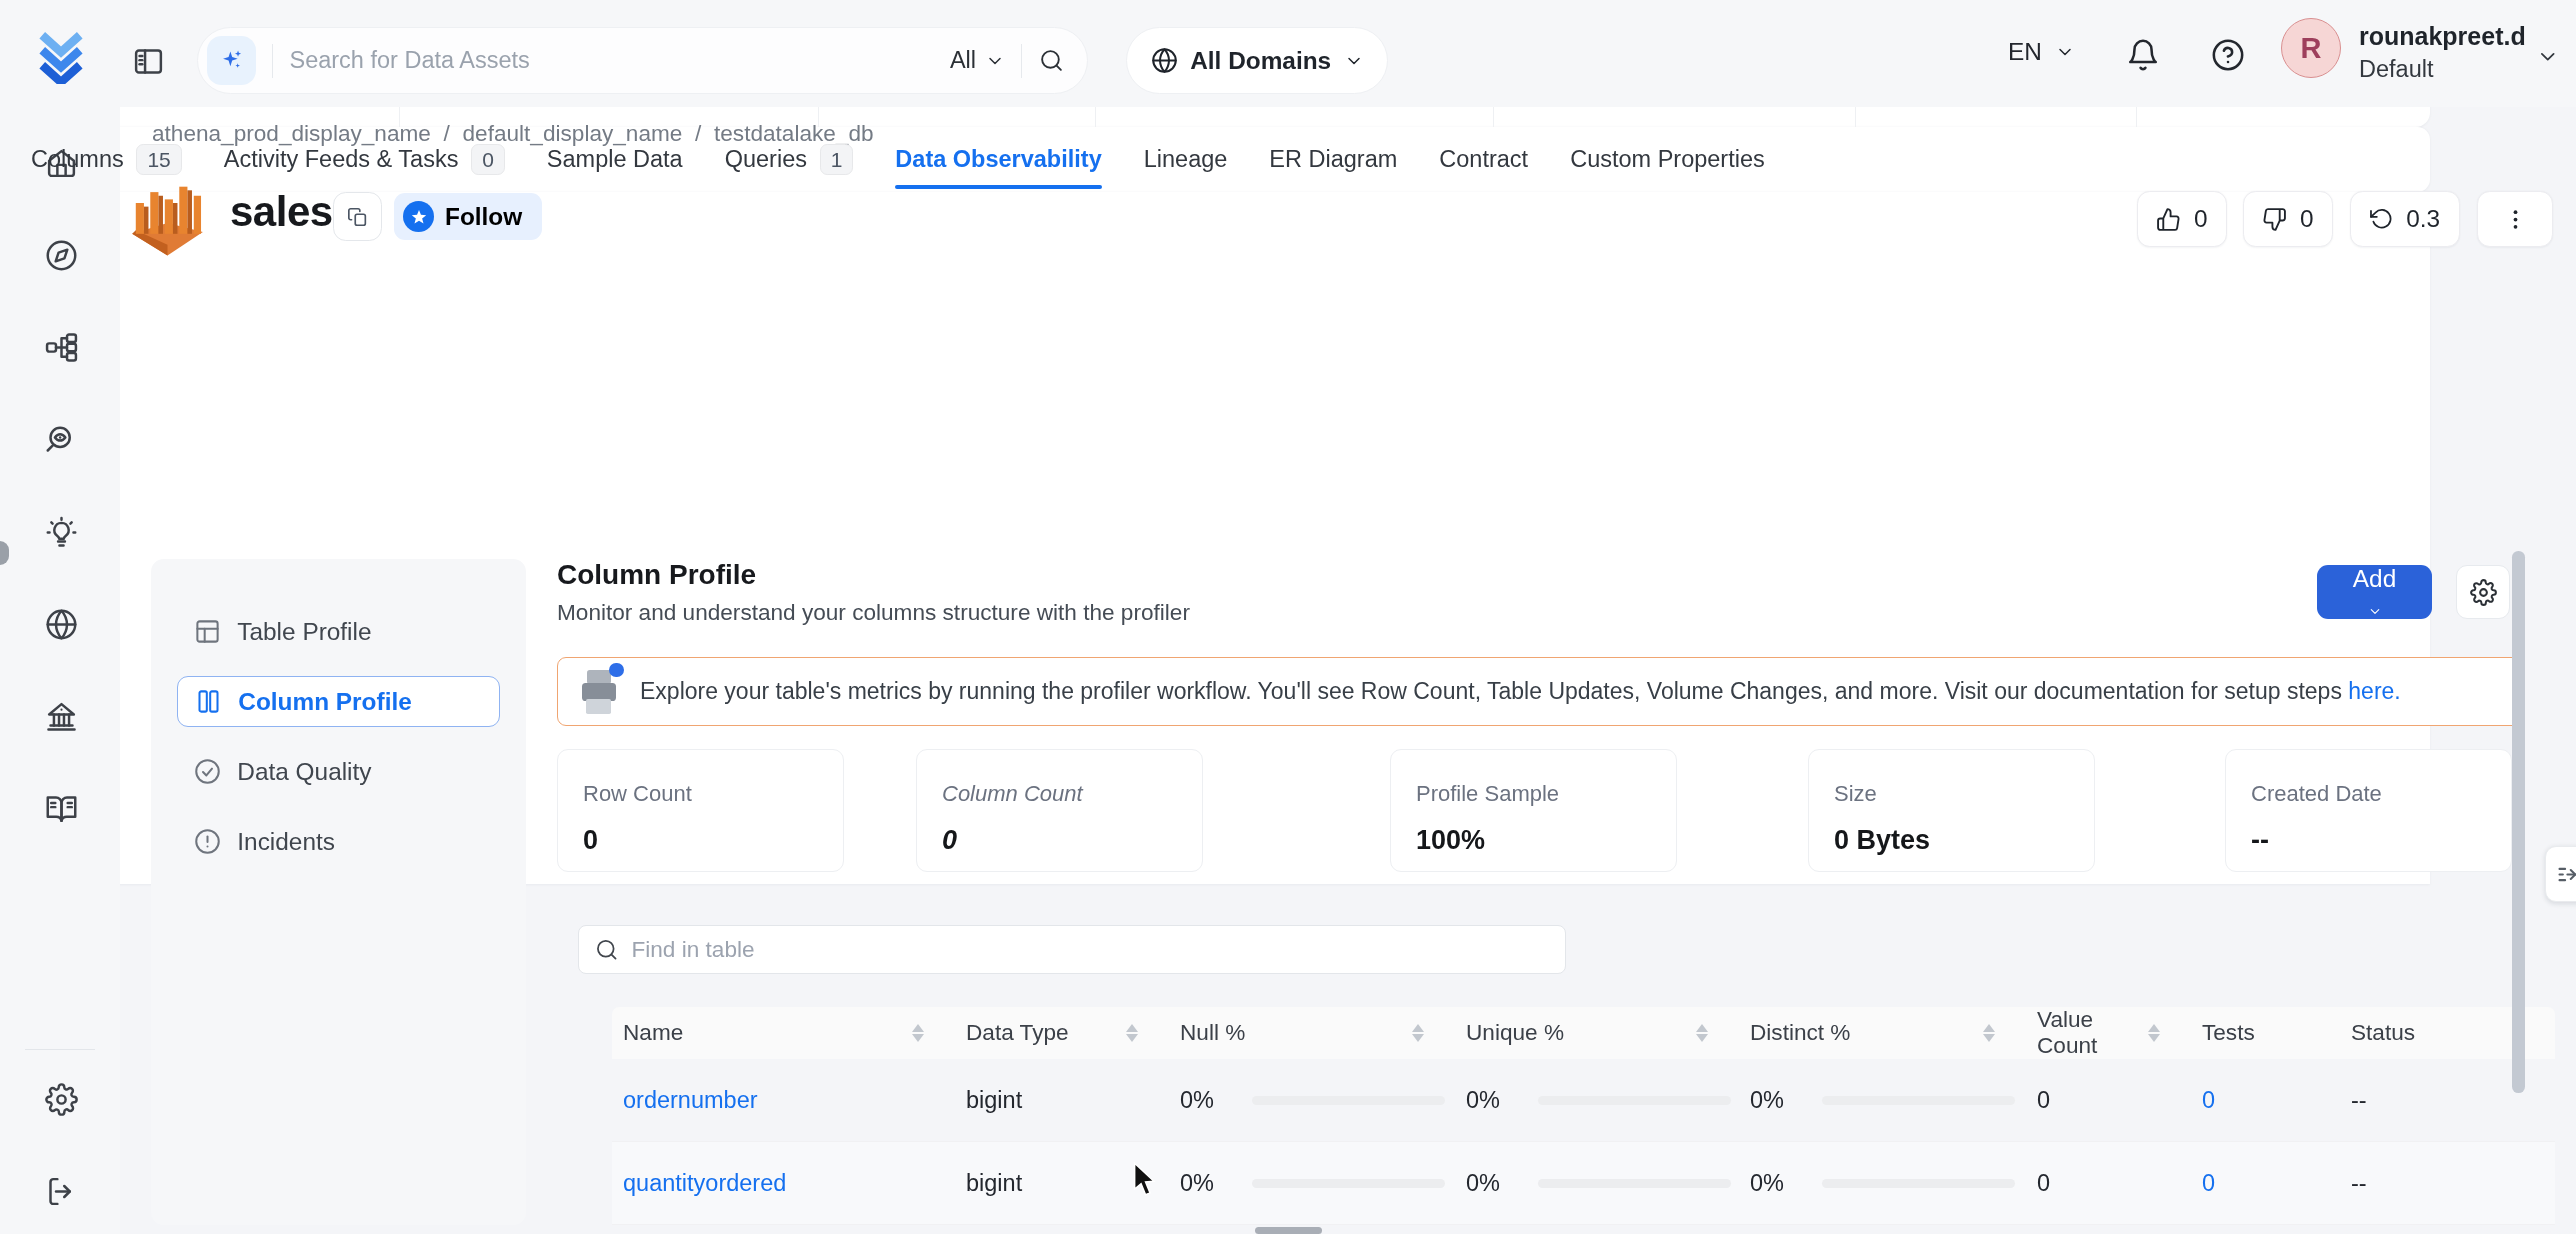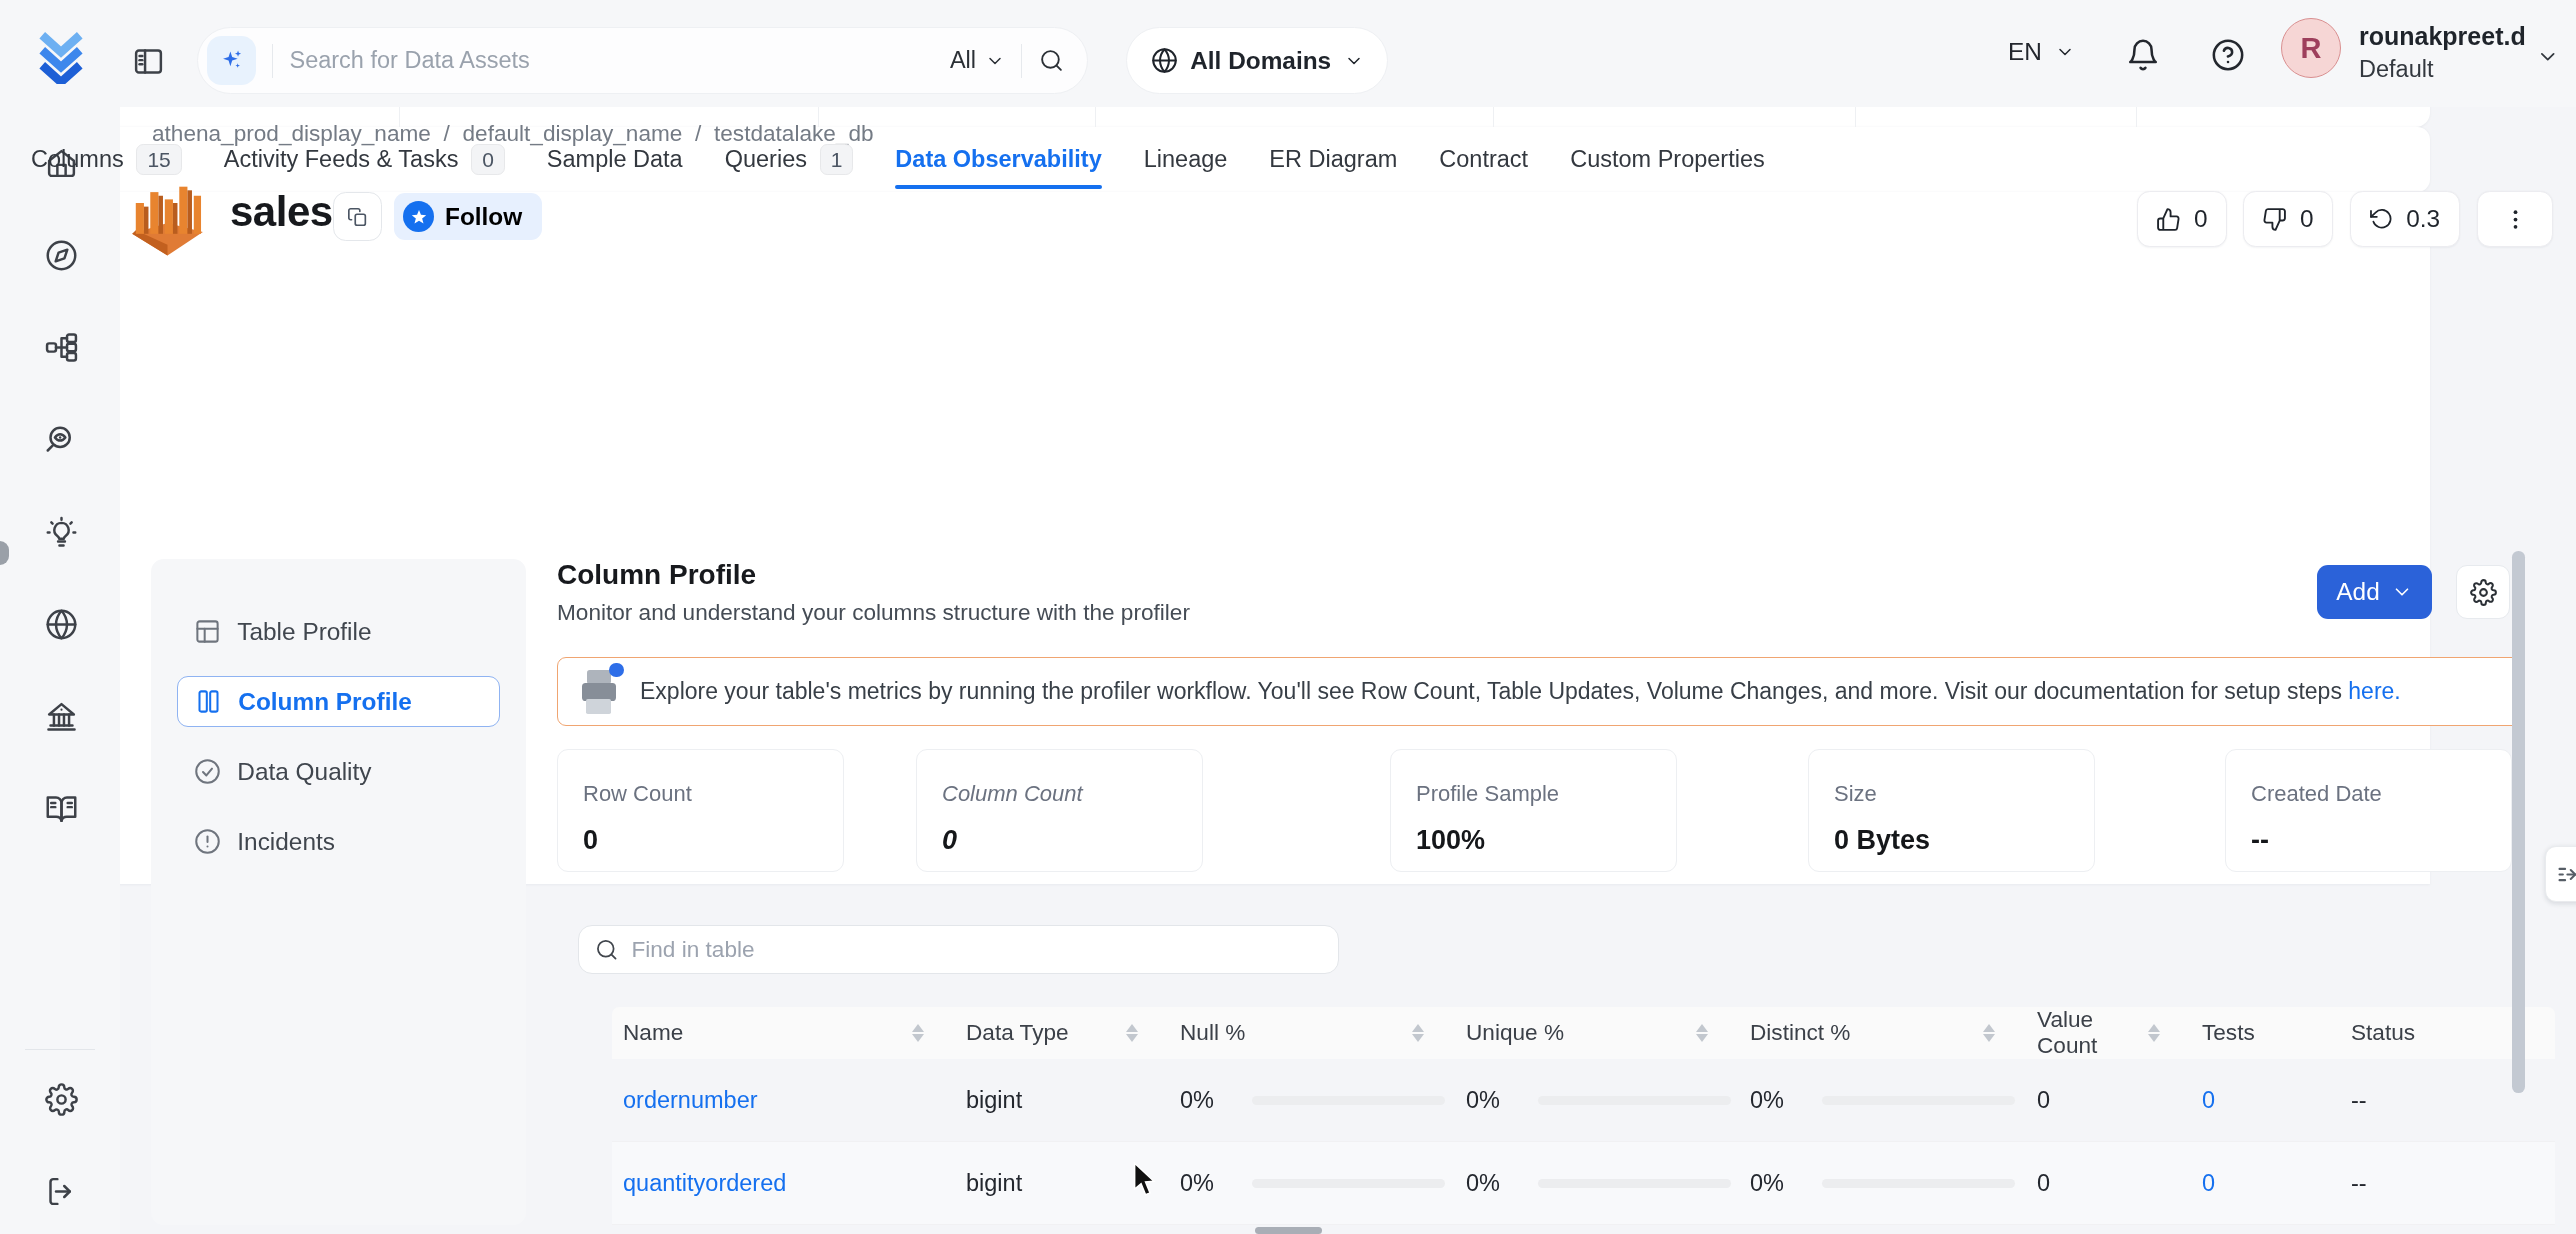--- a/index.html
+++ b/index.html
@@ -57,37 +57,37 @@
   
   .main-card { left:123px; top:542px; width:2430px; height:692px; background:#fff; border-radius:14.5px 14.5px 0 0; box-shadow:0 0.9px 2.7px rgba(20,30,50,.05); }
   .side-nav { left:151px; top:559px; width:375px; height:666px; background:#f6f7f9; border-radius:12.7px; padding-top:47px; display:flex; flex-direction:column; gap:19px; }
   .nav-item { height:51px; margin:0 26px; display:flex; align-items:center; gap:16.3px; padding-left:17px; font-size:24.4px; color:#40464e; cursor:pointer; border-radius:11px; }
   .nav-item .nico { color:#6f757e; }
   .nav-item.active { background:#fff; border:1.8px solid #8fb3f2; color:var(--primary); font-weight:700; }
   .nav-item.active .nico { color:var(--primary); }
 
   .h2 { left:557px; top:559px; font-size:28px; font-weight:700; color:#17191d; }
   .subtitle { left:557px; top:600px; font-size:22.6px; color:#454c55; }
-  .add-btn { left:2317px; top:565px; width:115px; height:54px; background:var(--add-button); color:#fff; border-radius:11px; display:flex; align-items:center; justify-content:center; gap:11px; font-size:24.4px; cursor:pointer; }
+  .add-btn { left:2317px; top:565px; width:115px; height:54px; background:var(--add-button); color:#fff; border-radius:11px; display:flex; align-items:center; justify-content:center; gap:11px; font-size:24.4px; cursor:pointer;flex-direction:column; }
   .gear-btn { left:2456px; top:565px; width:54px; height:54px; background:#fff; border:1.8px solid #e7eaee; border-radius:11px; display:flex; align-items:center; justify-content:center; color:#2b3036; cursor:pointer; }
 
   .banner { left:557px; top:657px; width:1965px; height:69px; border:1.8px solid var(--banner-border); border-radius:9px; background:#fff; display:flex; align-items:center; padding:0 22px; gap:20px; }
   .banner-text { font-size:23px; color:#383f47; }
   .banner-text a { color:var(--primary); text-decoration:none; cursor:pointer; }
   .printer { position:relative; width:40px; height:47px; }
   .printer .p1 { position:absolute; left:7.2px; top:1.8px; width:23.5px; height:14.5px; background:#aeb4bc; border-radius:2.7px; }
   .printer .p2 { position:absolute; left:1.8px; top:14.5px; width:34px; height:18px; background:#878e98; border-radius:3.6px; }
   .printer .p3 { position:absolute; left:6.3px; top:31px; width:25px; height:14.5px; background:#cfd4da; border-radius:1.8px; }
   .printer .dot { position:absolute; right:-3.6px; top:-5.4px; width:14.5px; height:14.5px; border-radius:50%; background:#2e6ee8; }
 
   .stat-card { top:749px; width:287px; height:123px; background:#fff; border:1.8px solid #edeff2; border-radius:11px; padding:31px 0 0 25px; }
   .stat-label { font-size:22px; color:#6b7280; }
   .stat-value { margin-top:18px; font-size:27px; font-weight:700; color:#15171a; }
 
-  .find-box { left:578px; top:925px; width:761px; height:49px; border:1.8px solid #e3e6ea; border-radius:14px; display:flex; align-items:center; gap:12.7px; padding:0 16.3px; background:#fff; }
+  .find-box { left:578px; top:925px; width:988px; height:49px; border:1.8px solid #e3e6ea; border-radius:8px; display:flex; align-items:center; gap:12.7px; padding:0 16.3px; background:#fff; }
   .find-box input { border:none; outline:none; flex:1; font-size:22.6px; color:#3a3f46; background:transparent; font-family:inherit; }
   .find-box input::placeholder { color:#9ca3af; }
 
   .ptable { left:612px; top:1007px; width:1943px; }
   .trow { display:grid; grid-template-columns:343px 214px 286px 284px 287px 165px 149px 216px; align-items:center; }
   .thead { height:52px; background:#fafafa; border-radius:7.2px 7.2px 0 0; }
   .th { display:flex; align-items:center; justify-content:space-between; font-size:22.6px; color:#3b4048; padding:0 31px 0 11px; }
   .th.nosort { padding-right:0; }
   .sort { display:flex; flex-direction:column; gap:2.7px; color:#c2c7ce; }
   .sort i { width:0; height:0; border-left:6.3px solid transparent; border-right:6.3px solid transparent; display:block; }

